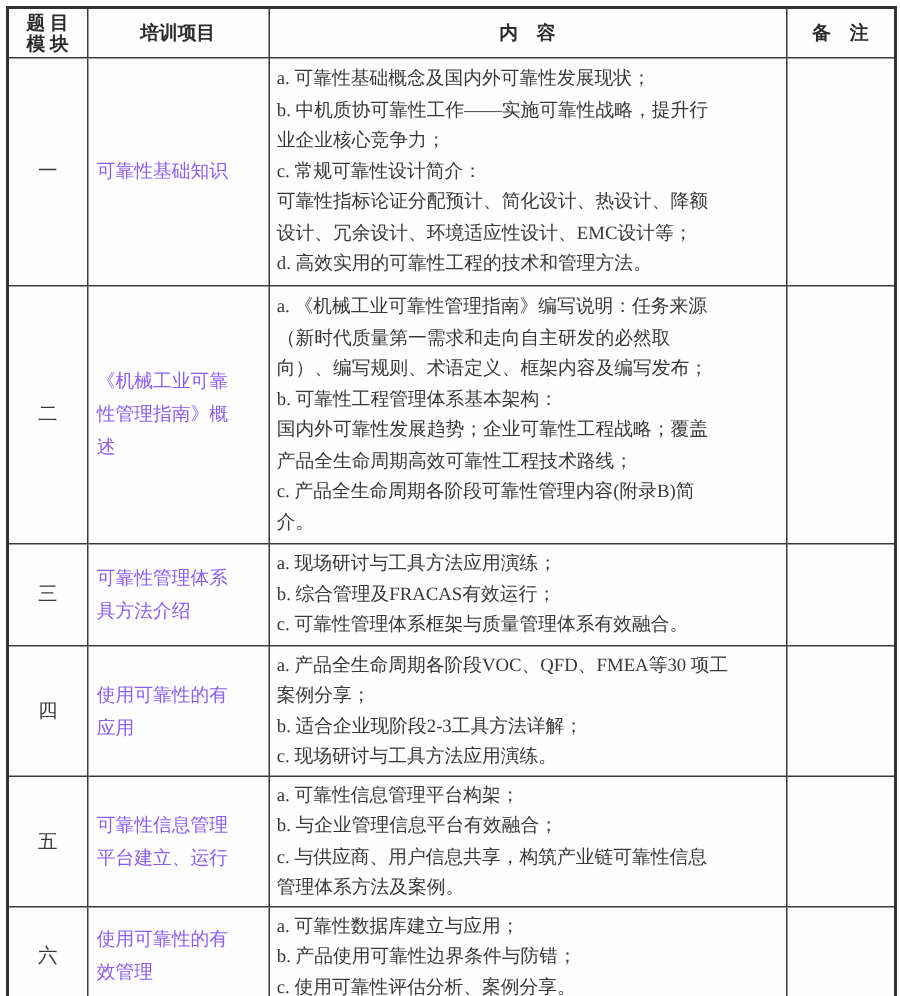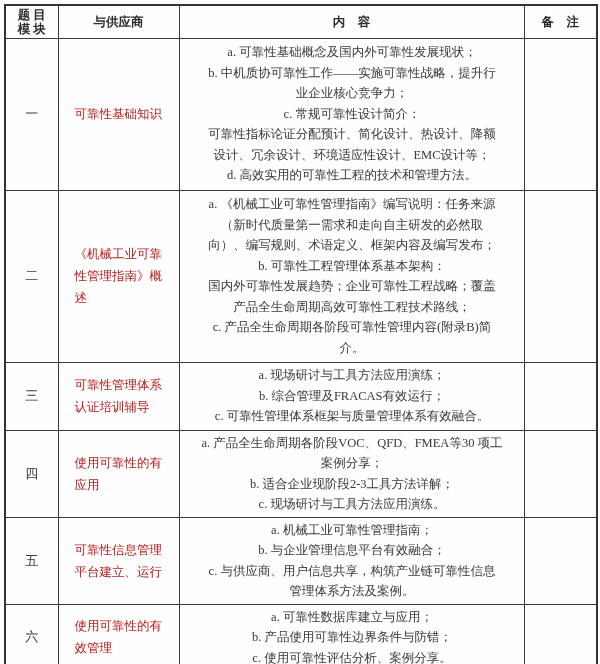--- a/index.html
+++ b/index.html
@@ -46,31 +46,31 @@
     white-space: pre-line;
     line-height: 14px;
     font-size: 12.5px;
   }
   td.module {
     text-align: center;
     font-size: 13px;
     color: #383838;
   }
   td.project {
-    padding: 2px 16px;
+    padding: 2px 6px;
     white-space: pre-line;
     line-height: 22px;
     text-align: left;
-    color: #b91c1c;
+    color: #8b5cf6;
   }
   td.content {
     padding: 2px 4px 2px 5px;
     white-space: pre-line;
     line-height: 20.5px;
-    text-align: center;
+    text-align: left;
     color: #383838;
   }
   td.remark {
     background: #fefefe;
   }
   col.c-module  { width: 53px; }
   col.c-project { width: 121px; }
   col.c-content { width: 345px; }
   col.c-remark  { width: 73px; }
 </style>
@@ -82,21 +82,21 @@
     <colgroup>
       <col class="c-module">
       <col class="c-project">
       <col class="c-content">
       <col class="c-remark">
     </colgroup>
     <thead>
       <tr style="height:33px;margin-left:12px;">
         <th>题 目
 模 块</th>
-        <th>与供应商</th>
+        <th>培训项目</th>
         <th>内　容</th>
         <th>备　注</th>
       </tr>
     </thead>
     <tbody>
       <tr style="height:152px;">
         <td class="module">一</td>
         <td class="project">可靠性基础知识</td>
         <td class="content">a. 可靠性基础概念及国内外可靠性发展现状；
 b. 中机质协可靠性工作——实施可靠性战略，提升行
@@ -118,41 +118,41 @@
 b. 可靠性工程管理体系基本架构：
 国内外可靠性发展趋势；企业可靠性工程战略；覆盖
 产品全生命周期高效可靠性工程技术路线；
 c. 产品全生命周期各阶段可靠性管理内容(附录B)简
 介。</td>
         <td class="remark"></td>
       </tr>
       <tr style="height:68px;">
         <td class="module">三</td>
         <td class="project">可靠性管理体系
-认证培训辅导</td>
+具方法介绍</td>
         <td class="content">a. 现场研讨与工具方法应用演练；
 b. 综合管理及FRACAS有效运行；
 c. 可靠性管理体系框架与质量管理体系有效融合。</td>
         <td class="remark"></td>
       </tr>
       <tr style="height:82px;">
         <td class="module">四</td>
         <td class="project">使用可靠性的有
 应用</td>
         <td class="content">a. 产品全生命周期各阶段VOC、QFD、FMEA等30 项工
 案例分享；
 b. 适合企业现阶段2-3工具方法详解；
 c. 现场研讨与工具方法应用演练。</td>
         <td class="remark"></td>
       </tr>
       <tr style="height:84px;">
         <td class="module">五</td>
         <td class="project">可靠性信息管理
 平台建立、运行</td>
-        <td class="content">a. 机械工业可靠性管理指南；
+        <td class="content">a. 可靠性信息管理平台构架；
 b. 与企业管理信息平台有效融合；
 c. 与供应商、用户信息共享，构筑产业链可靠性信息
 管理体系方法及案例。</td>
         <td class="remark"></td>
       </tr>
       <tr style="height:62px;">
         <td class="module">六</td>
         <td class="project">使用可靠性的有
 效管理</td>
         <td class="content">a. 可靠性数据库建立与应用；

